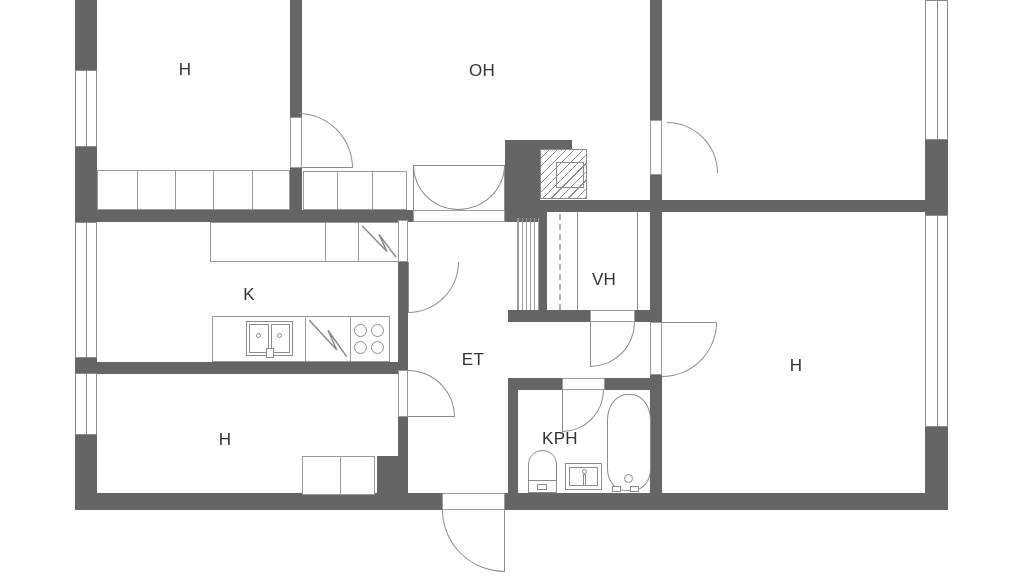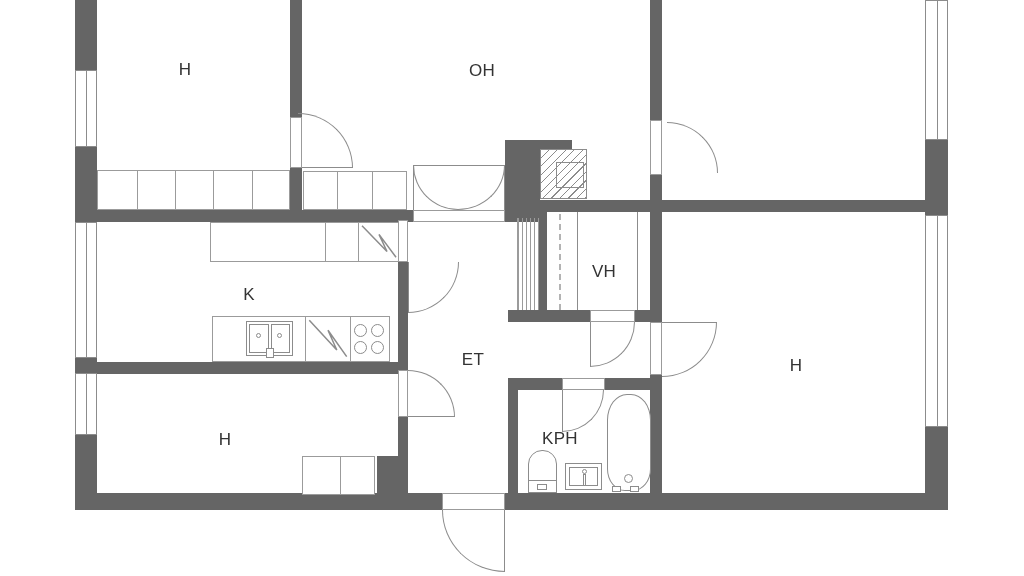--- a/index.html
+++ b/index.html
@@ -155,20 +155,20 @@
   <div class="fix circle nobg" style="left:582px;top:469px;width:5px;height:5px"></div>
   <div class="fix" style="left:583px;top:474px;width:3px;height:12px"></div>
 
   <div class="fix" style="left:607px;top:394px;width:44px;height:97px;border-radius:20px 20px 18px 18px / 26px 26px 22px 22px"></div>
   <div class="fix circle nobg" style="left:624px;top:474px;width:9px;height:9px"></div>
   <div class="fix" style="left:612px;top:486px;width:9px;height:6px"></div>
   <div class="fix" style="left:630px;top:486px;width:9px;height:6px"></div>
 
   <div class="lbl" style="left:185px;top:70px">H</div>
   <div class="lbl" style="left:482px;top:71px">OH</div>
-  <div class="lbl" style="left:604px;top:272px">VH</div>
+  <div class="lbl" style="left:604px;top:280px">VH</div>
   <div class="lbl" style="left:249px;top:295px">K</div>
   <div class="lbl" style="left:473px;top:360px">ET</div>
   <div class="lbl" style="left:225px;top:440px">H</div>
   <div class="lbl" style="left:560px;top:439px">KPH</div>
   <div class="lbl" style="left:796px;top:366px">H</div>
 
 </div>
 
 </body></html>

